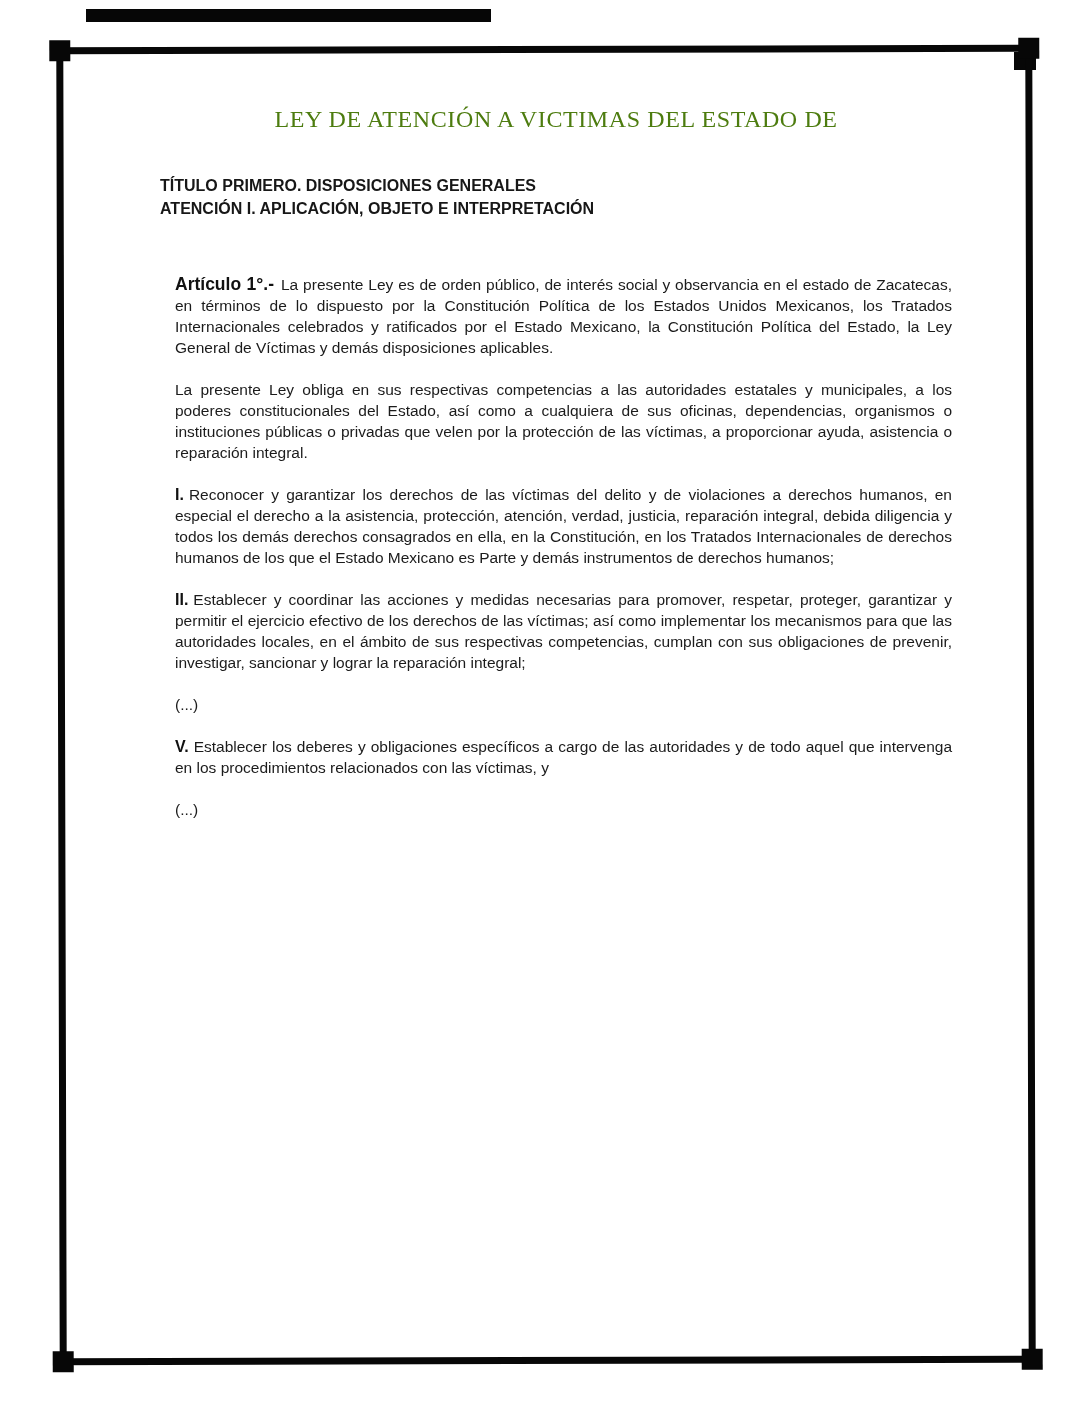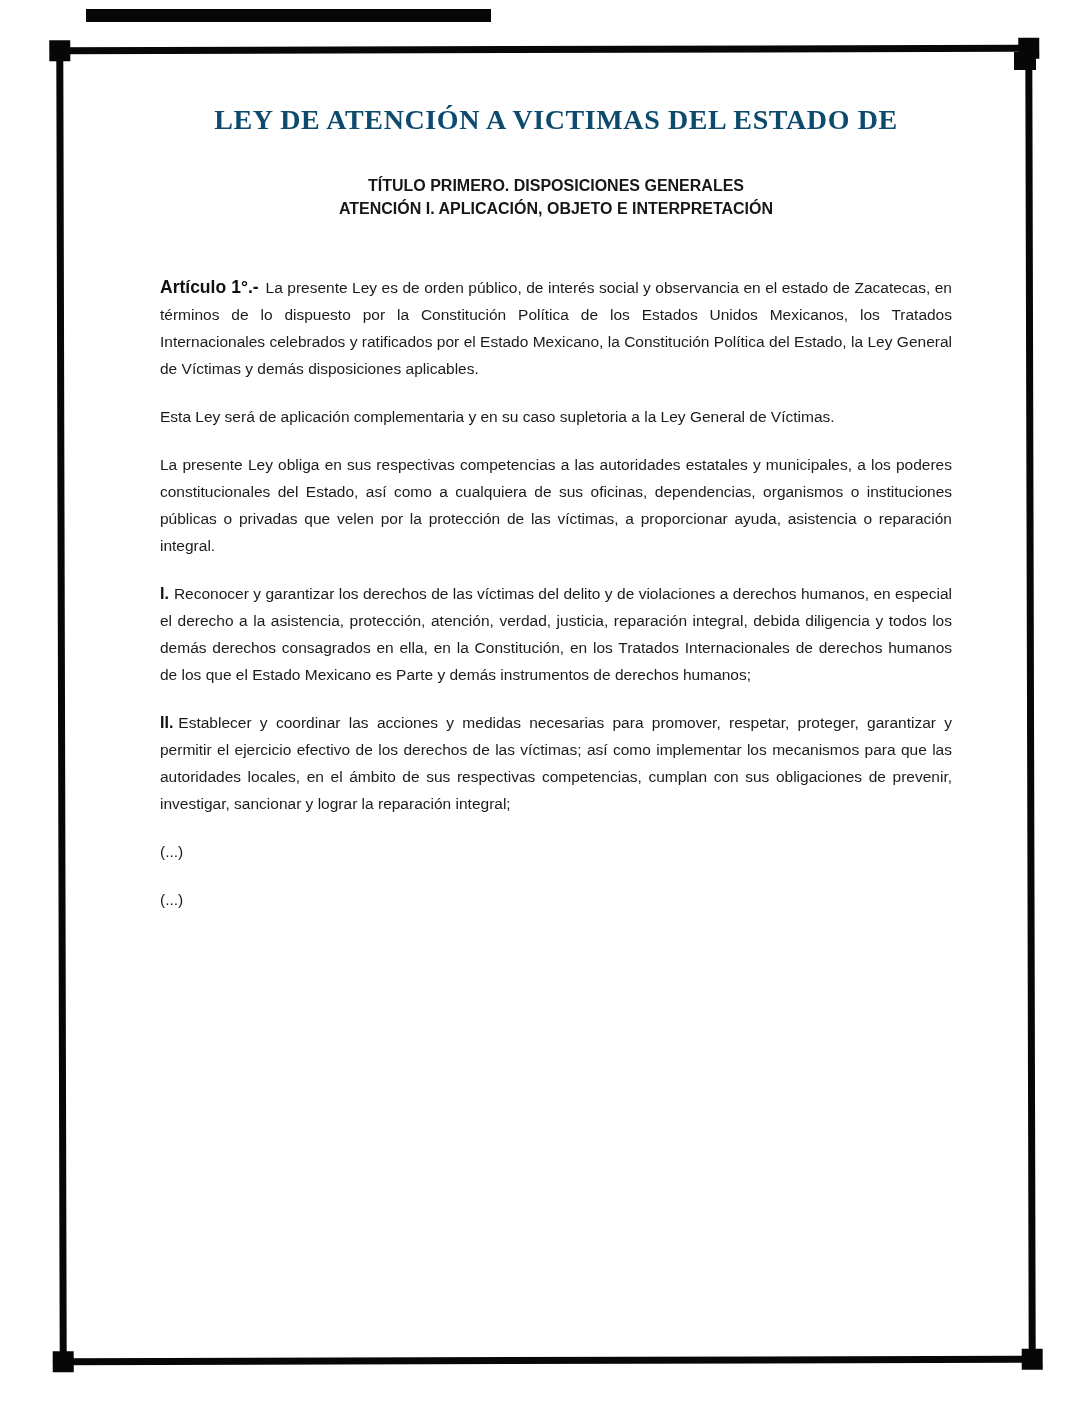--- a/index.html
+++ b/index.html
@@ -39,44 +39,44 @@
   }
 
   .content {
     position:absolute;
     left:160px; top:103px;
     width:792px;
   }
 
   .doc-title {
     font-family:"Liberation Serif", serif;
-    font-weight:bold;
-    font-size:28px;
+    font-weight:normal;
+    font-size:24px;
     line-height:33px;
     letter-spacing:0.6px;
     text-align:center;
-    color:#0c4a6e;
+    color:#4d7c0f;
   }
 
   .doc-heading {
     margin-top:38px;
     font-weight:bold;
     font-size:16px;
     line-height:23px;
-    text-align:center;
+    text-align:left;
     color:#171717;
   }
 
   .body-text { margin-top:54px; }
 
   p.para {
     font-size:15.5px;
-    line-height:27px;
+    line-height:21px;
     text-align:justify;
-    margin:0 0 21px 0;
+    margin:0 0 21px 15px;
     color:#1b1b1b;
   }
 
   .lead-article {
     font-weight:bold;
     font-size:17.5px;
     margin-right:7px;
     color:#111;
   }
   .lead-roman {
@@ -109,40 +109,40 @@
     <div>TÍTULO PRIMERO. DISPOSICIONES GENERALES</div>
     <div>ATENCIÓN I. APLICACIÓN, OBJETO E INTERPRETACIÓN</div>
   </div>
 
   <div class="body-text">
 
     <p class="para">
       <span class="lead-article">Artículo 1°.-</span><span>La presente Ley es de orden público, de interés social y observancia en el estado de Zacatecas, en términos de lo dispuesto por la Constitución Política de los Estados Unidos Mexicanos, los Tratados Internacionales celebrados y ratificados por el Estado Mexicano, la Constitución Política del Estado, la Ley General de Víctimas y demás disposiciones aplicables.</span>
     </p>
 
-    <p class="para">
-      <span>Esta Ley será de aplicación complementaria y en su caso supletoria a la Ley General de Víctimas.</span>
-    </p>
 
     <p class="para">
       <span>La presente Ley obliga en sus respectivas competencias a las autoridades estatales y municipales, a los poderes constitucionales del Estado, así como a cualquiera de sus oficinas, dependencias, organismos o instituciones públicas o privadas que velen por la protección de las víctimas, a proporcionar ayuda, asistencia o reparación integral.</span>
     </p>
 
 
     <p class="para">
       <span class="lead-roman">I.</span><span>Reconocer y garantizar los derechos de las víctimas del delito y de violaciones a derechos humanos, en especial el derecho a la asistencia, protección, atención, verdad, justicia, reparación integral, debida diligencia y todos los demás derechos consagrados en ella, en la Constitución, en los Tratados Internacionales de derechos humanos de los que el Estado Mexicano es Parte y demás instrumentos de derechos humanos;</span>
     </p>
 
     <p class="para">
       <span class="lead-roman">II.</span><span>Establecer y coordinar las acciones y medidas necesarias para promover, respetar, proteger, garantizar y permitir el ejercicio efectivo de los derechos de las víctimas; así como implementar los mecanismos para que las autoridades locales, en el ámbito de sus respectivas competencias, cumplan con sus obligaciones de prevenir, investigar, sancionar y lograr la reparación integral;</span>
     </p>
 
     <p class="para">
       <span>(...)</span>
     </p>
 
+    <p class="para">
+      <span class="lead-roman">V.</span><span>Establecer los deberes y obligaciones específicos a cargo de las autoridades y de todo aquel que intervenga en los procedimientos relacionados con las víctimas, y</span>
+    </p>
 
     <p class="para">
       <span>(...)</span>
     </p>
 
   </div>
 </div>
 
 </body></html>

